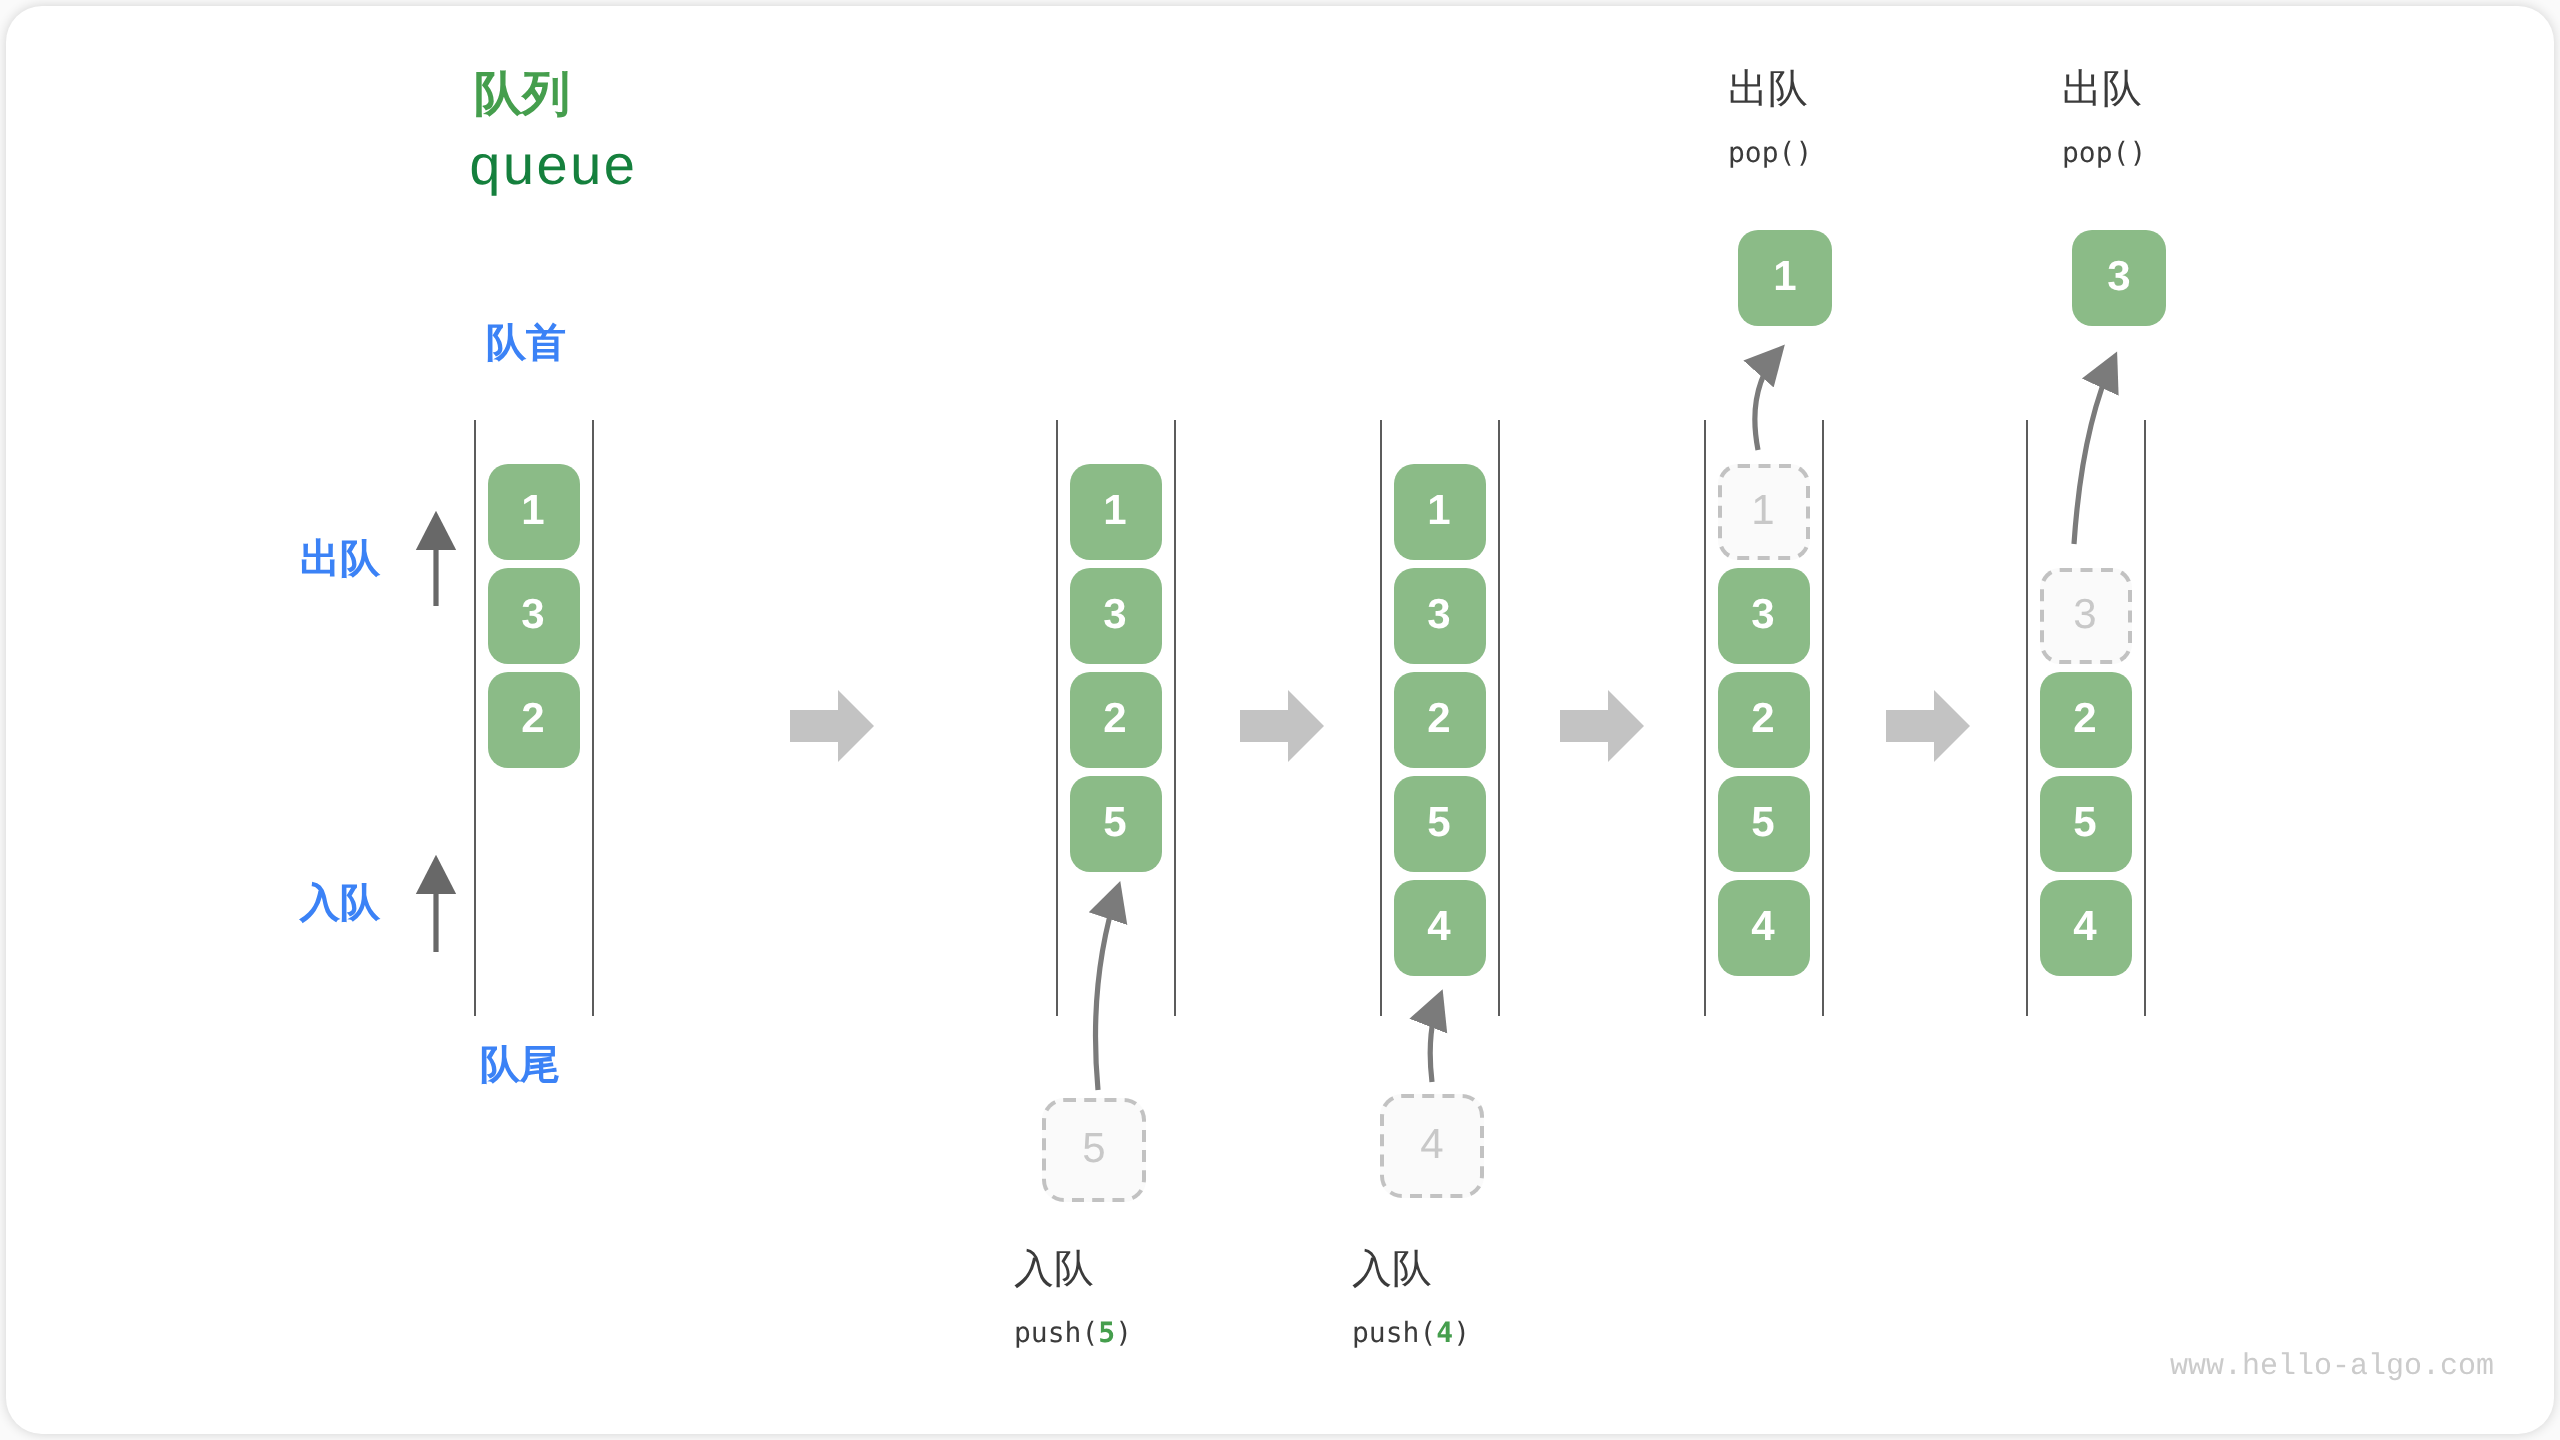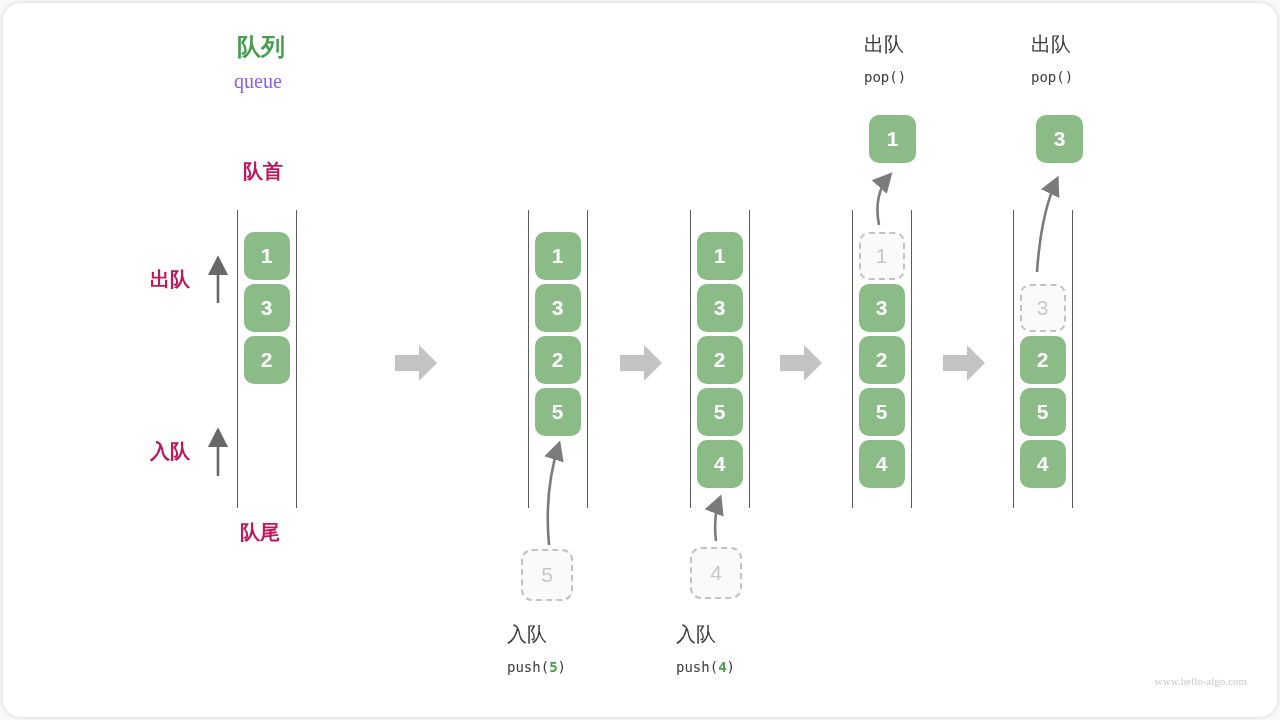--- a/index.html
+++ b/index.html
@@ -4,24 +4,24 @@
 <style>
   html,body{margin:0;padding:0;width:1280px;height:720px;background:#fafafa;overflow:hidden;}
   #card{position:absolute;inset:3px;background:#ffffff;border-radius:18px;
         box-shadow:0 0 6px rgba(0,0,0,.16);}
   #content{position:absolute;inset:0;font-family:"Liberation Sans",sans-serif;color:#3b3b3b;border-radius:29px;}
 
   .abs{position:absolute;}
 
   
   #title-zh{left:237px;top:31px;font-size:24px;font-weight:700;color:#459e4d;}
-  #title-en{left:234px;top:70px;font-family:Liberation Serif, serif;font-size:20px;color:#8b5cf6;}
+  #title-en{left:234px;top:70px;font-family:Liberation Mono, monospace;font-size:28px;color:#15803d;}
 
   
-  .cjk-label{font-size:20px;font-weight:700;color:#be185d;}
+  .cjk-label{font-size:20px;font-weight:700;color:#3b82f6;}
   #label-front{left:243px;top:158px;}
   #label-rear{left:240px;top:519px;}
   #label-dequeue{left:150px;top:266px;}
   #label-enqueue{left:150px;top:438px;}
 
   
   .col{position:absolute;top:210px;height:298px;width:60px;box-sizing:border-box;
        border-left:1.6px solid #5c5c5c;border-right:1.6px solid #5c5c5c;}
   .c1{left:237px}.c2{left:528px}.c3{left:690px}.c4{left:852px}.c5{left:1013px}
 
@@ -50,22 +50,22 @@
   .op{position:absolute;}
   .op .zh{font-size:20px;color:#3b3b3b;}
   .op .code{margin-top:11px;font-family:"DejaVu Sans Mono",monospace;font-size:14px;color:#3b3b3b;}
   .op .arg{color:#459e4d;font-weight:700;}
   #op-push5{left:507px;top:621px}
   #op-push4{left:676px;top:621px}
   #op-pop1{left:864px;top:31px}
   #op-pop2{left:1031px;top:31px}
 
   
-  #watermark{right:33px;top:675px;font-family:Liberation Serif, serif;
-             font-size:11px;color:#cbcbcb;}
+  #watermark{right:33px;top:675px;font-family:Liberation Mono, monospace;
+             font-size:15px;color:#cbcbcb;}
 
   #arrow-layer{position:absolute;inset:0;pointer-events:none;}
 </style>
 </head>
 <body>
 
 <div id="card"></div>
 
 <div id="content">
 

